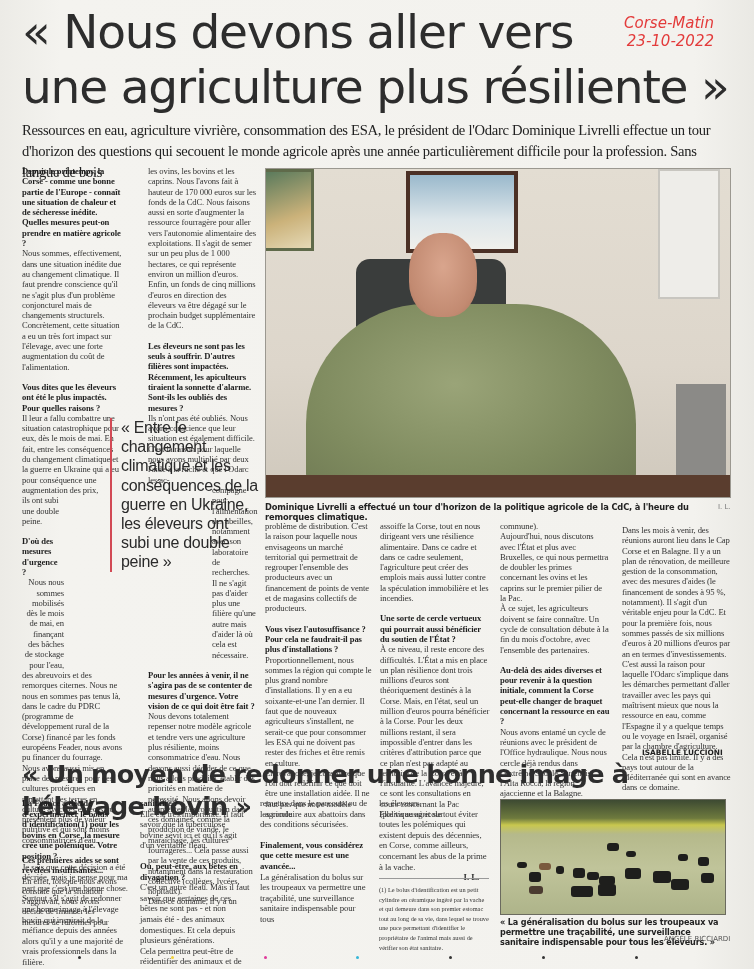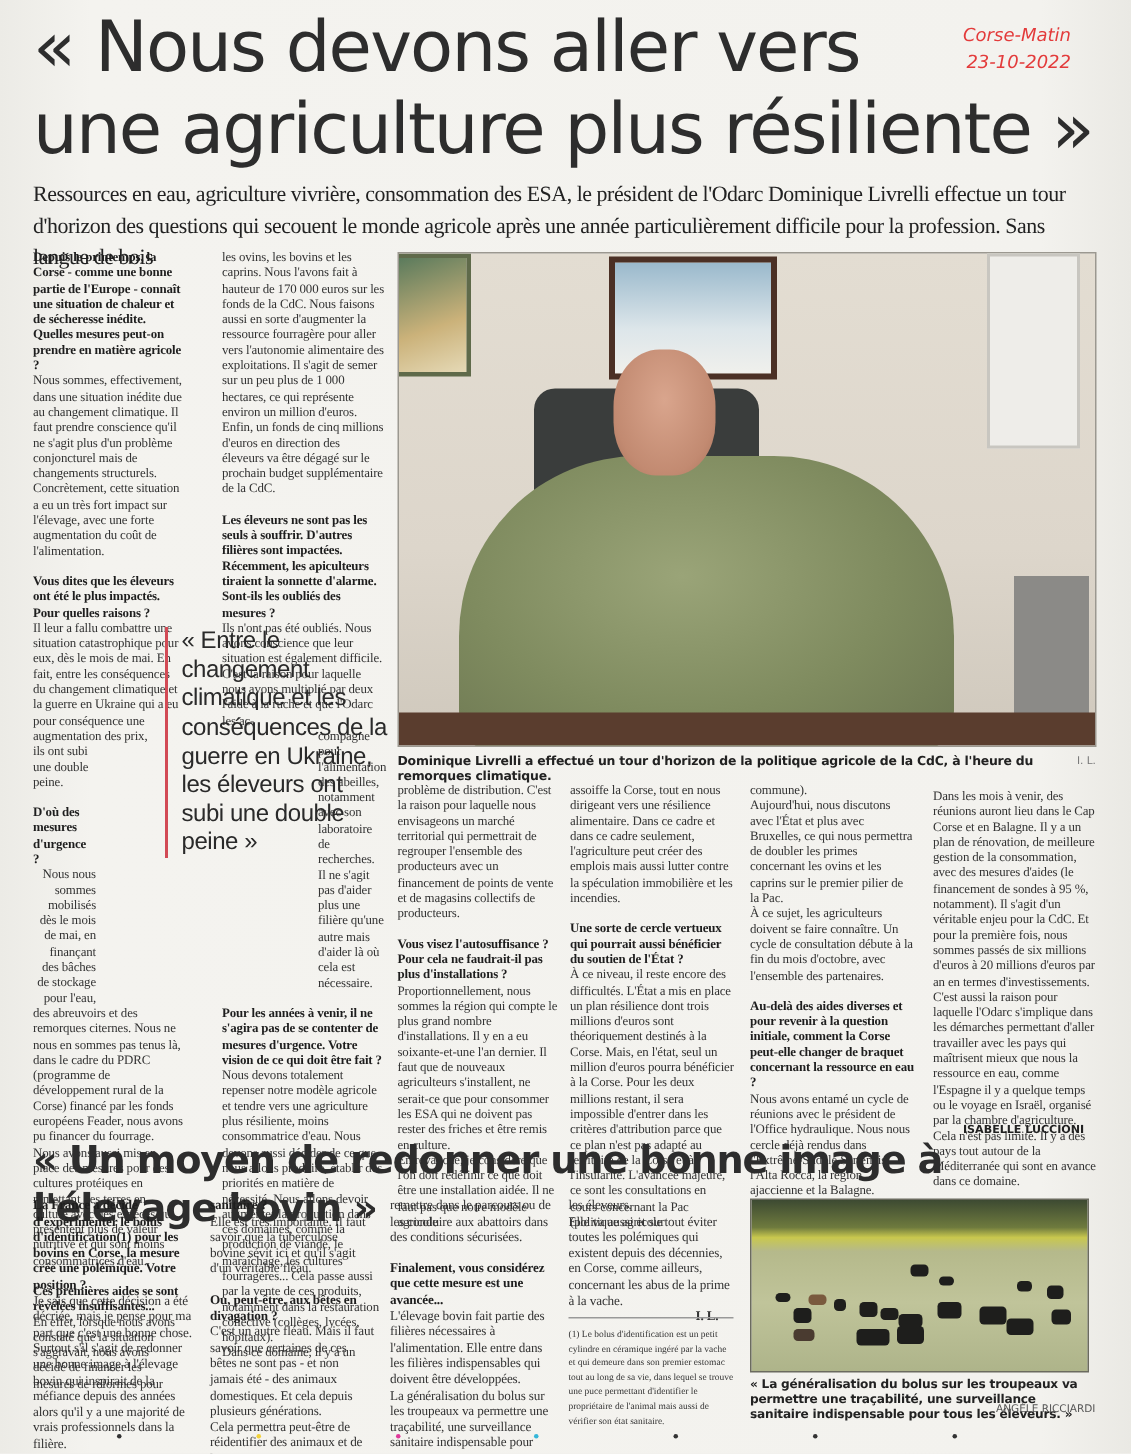--- a/index.html
+++ b/index.html
@@ -5,21 +5,21 @@
   * { box-sizing: border-box; margin: 0; padding: 0; }
   html, body { width: 754px; height: 969px; overflow: hidden; }
   body {
     background: #f1f0ec;
     font-family: "Liberation Serif", serif;
     color: #2a2a2a;
     position: relative;
   }
   .page { position: absolute; left: 0; top: 0; width: 754px; height: 969px; background: linear-gradient(90deg, #ecebe6 0%, #f4f3ef 8%, #f3f2ee 92%, #eae9e4 100%); }
 
-  .source { position: absolute; right: 40px; top: 14px; text-align: right; color: #e33b3b; font-family: "DejaVu Sans", sans-serif; font-style: italic; font-size: 12px; line-height: 18px; }
+  .source { position: absolute; right: 40px; top: 14px; text-align: right; color: #e33b3b; font-family: "DejaVu Sans", sans-serif; font-style: italic; font-size: 15px; line-height: 18px; }
 
   .headline { position: absolute; left: 22px; top: 4px; width: 710px; font-family: "DejaVu Sans", sans-serif; font-size: 47px; line-height: 55px; color: #2d2d2d; letter-spacing: -1.2px; font-weight: normal; }
 
   .standfirst { position: absolute; left: 22px; top: 120px; width: 700px; font-size: 14.6px; line-height: 21px; color: #222; letter-spacing: -0.3px; }
 
   .col { position: absolute; font-size: 8.6px; line-height: 10.3px; color: #333; letter-spacing: -0.1px; }
   .col p { margin-bottom: 0; }
   .q { font-weight: bold; color: #1e1e1e; }
   .gap { height: 10px; }
 
@@ -159,21 +159,20 @@
     <div class="gap"></div>
     <p class="q">Ou, peut-être, aux bêtes en divagation ?</p>
     <p>C'est un autre fléau. Mais il faut savoir que certaines de ces bêtes ne sont pas - et non jamais été - des animaux domestiques. Et cela depuis plusieurs générations.</p>
     <p>Cela permettra peut-être de réidentifier des animaux et de les</p>
   </div>
 
   <div class="col2" style="left:260px; top:798px; width:110px;">
     <p>remettre dans le parcours ou de les conduire aux abattoirs dans des conditions sécurisées.</p>
     <div class="gap"></div>
     <p class="q">Finalement, vous considérez que cette mesure est une avancée...</p>
-    <p>L'élevage bovin fait partie des filières nécessaires à l'alimentation. Elle entre dans les filières indispensables qui doivent être développées.</p>
     <p>La généralisation du bolus sur les troupeaux va permettre une traçabilité, une surveillance sanitaire indispensable pour tous</p>
   </div>
 
   <div class="col2" style="left:379px; top:798px; width:110px;">
     <p>les éleveurs.</p>
     <p>Elle va aussi et surtout éviter toutes les polémiques qui existent depuis des décennies, en Corse, comme ailleurs, concernant les abus de la prime à la vache.</p>
     <p class="sig2">I. L.</p>
   </div>
   <div class="footnote">(1) Le bolus d'identification est un petit cylindre en céramique ingéré par la vache et qui demeure dans son premier estomac tout au long de sa vie, dans lequel se trouve une puce permettant d'identifier le propriétaire de l'animal mais aussi de vérifier son état sanitaire.</div>
 

